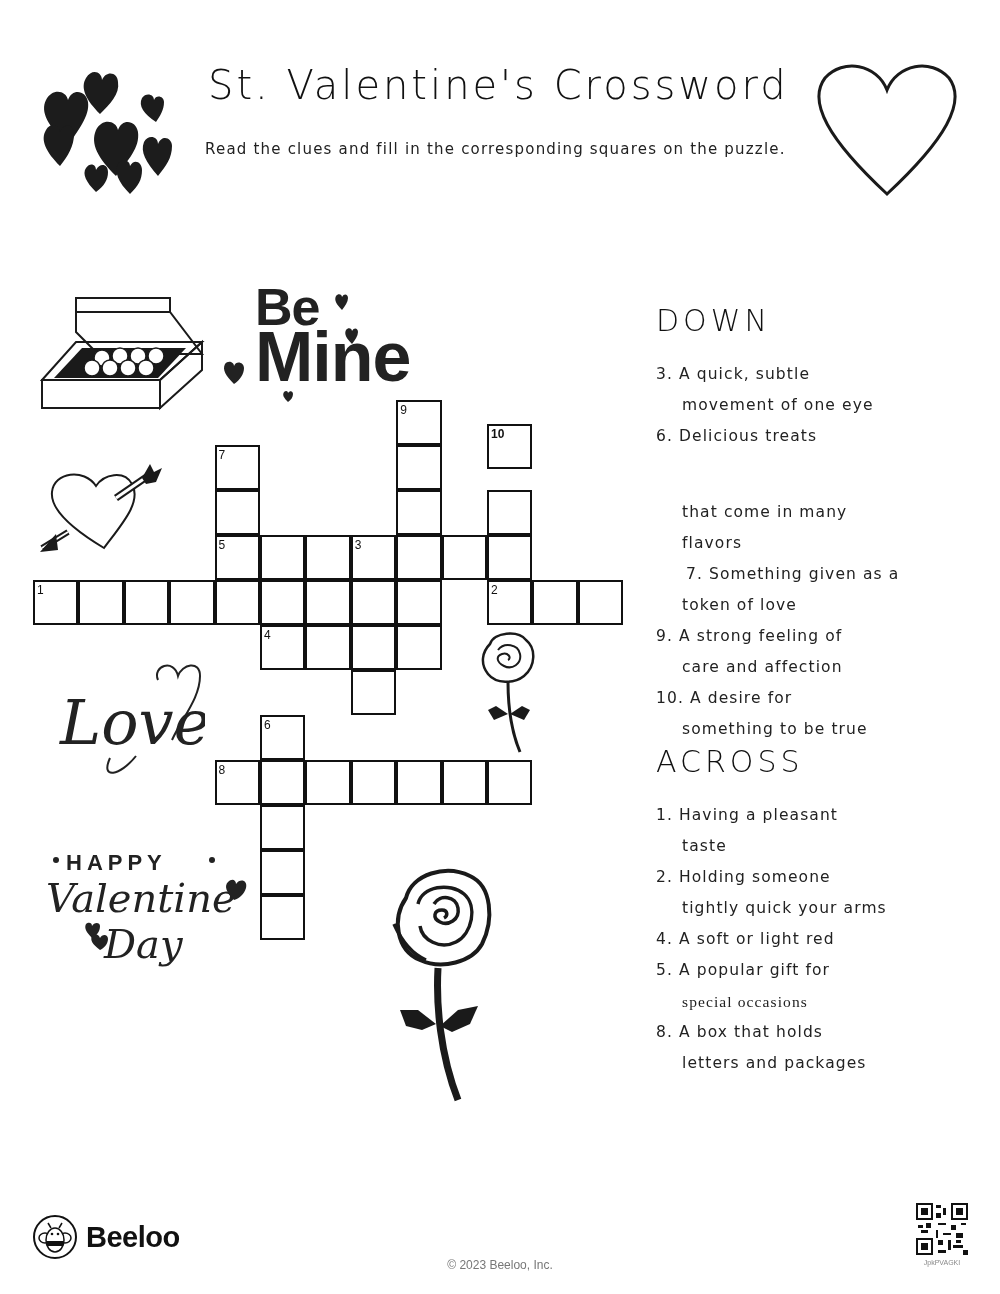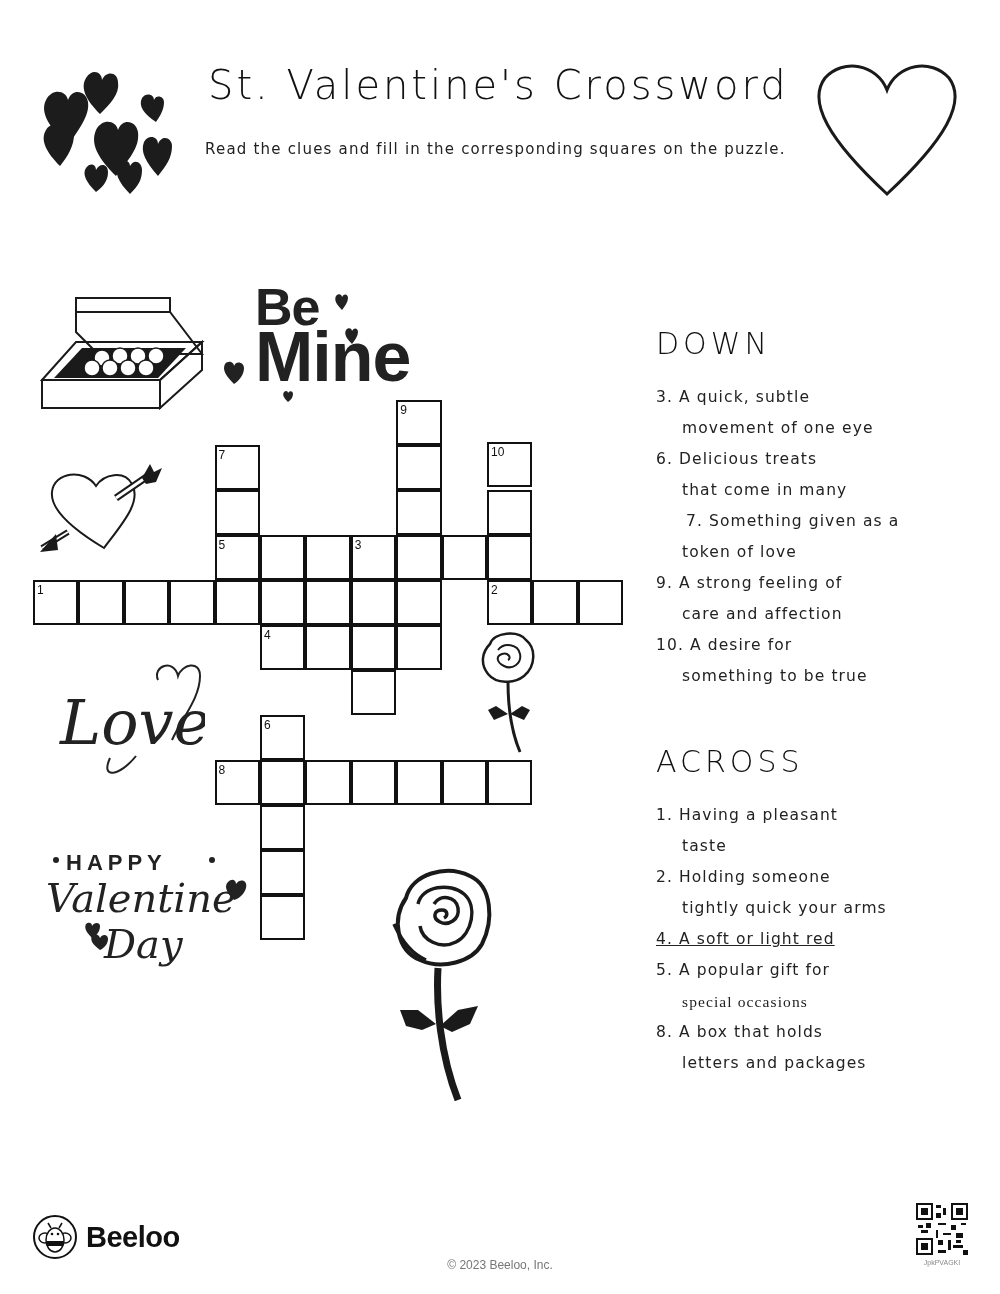--- a/index.html
+++ b/index.html
@@ -127,21 +127,21 @@
 </svg>
 
 <div class="abs grid" id="grid">
     <div class="cell" style="left: 396.2px; top: 400px;">
       <span class="num">9</span>
     </div>
     <div class="cell" style="left: 214.6px; top: 445px;">
       <span class="num">7</span>
     </div>
     <div class="cell" style="left: 396.2px; top: 445px;"></div>
-    <div class="cell" style="left: 487px; top: 442px;">
+    <div class="cell" style="left: 487px; top: 424px; font-weight: bold;">
       <span class="num">10</span>
     </div>
     <div class="cell" style="left: 214.6px; top: 490px;"></div>
     <div class="cell" style="left: 396.2px; top: 490px;"></div>
     <div class="cell" style="left: 487px; top: 490px;"></div>
     <div class="cell" style="left: 214.6px; top: 535px;">
       <span class="num">5</span>
     </div>
     <div class="cell" style="left: 260px; top: 535px;"></div>
     <div class="cell" style="left: 305.4px; top: 535px;"></div>
@@ -184,30 +184,31 @@
     <div class="cell" style="left: 305.4px; top: 760px;"></div>
     <div class="cell" style="left: 350.8px; top: 760px;"></div>
     <div class="cell" style="left: 396.2px; top: 760px;"></div>
     <div class="cell" style="left: 441.6px; top: 760px;"></div>
     <div class="cell" style="left: 487px; top: 760px;"></div>
     <div class="cell" style="left: 260px; top: 805px;"></div>
     <div class="cell" style="left: 260px; top: 850px;"></div>
     <div class="cell" style="left: 260px; top: 895px;"></div>
   </div>
 
-<div class="abs clues" style="top:326px">
+<div class="abs clues" style="top:303px">
   <div class="clue-heading">DOWN</div>
   <div id="down-list">
       <div class="clue">
         <span class="line1" style="display: block;">3. A quick, subtle</span>
         <span class="line2" style="display: block;">movement of one eye</span>
       </div>
       <div class="clue">
         <span class="line1" style="display: block;">6. Delicious treats</span>
-        <span class="line2" style="display: block;">that come in many</span>
+        <span class="line2" style="display: block; margin-top: 45px;">that come in many</span>
+        <span class="line2" style="display: block;">flavors</span>
       </div>
       <div class="clue">
         <span class="line1" style="display: block; margin-left: 30px;">7. Something given as a</span>
         <span class="line2" style="display: block;">token of love</span>
       </div>
       <div class="clue">
         <span class="line1" style="display: block;">9. A strong feeling of</span>
         <span class="line2" style="display: block;">care and affection</span>
       </div>
       <div class="clue">
@@ -221,21 +222,21 @@
   <div id="across-list">
       <div class="clue">
         <span class="line1" style="display: block;">1. Having a pleasant</span>
         <span class="line2" style="display: block;">taste</span>
       </div>
       <div class="clue">
         <span class="line1" style="display: block;">2. Holding someone</span>
         <span class="line2" style="display: block;">tightly quick your arms</span>
       </div>
       <div class="clue">
-        <span class="line1" style="display: block; text-decoration: underline;">4. A soft or light red</span>
+        <span class="line1" style="display: block;">4. A soft or light red</span>
       </div>
       <div class="clue">
         <span class="line1" style="display: block;">5. A popular gift for</span>
         <span class="line2" style="display: block; font-family: Liberation Serif, serif;">special occasions</span>
       </div>
       <div class="clue">
         <span class="line1" style="display: block;">8. A box that holds</span>
         <span class="line2" style="display: block;">letters and packages</span>
       </div>
     </div>

